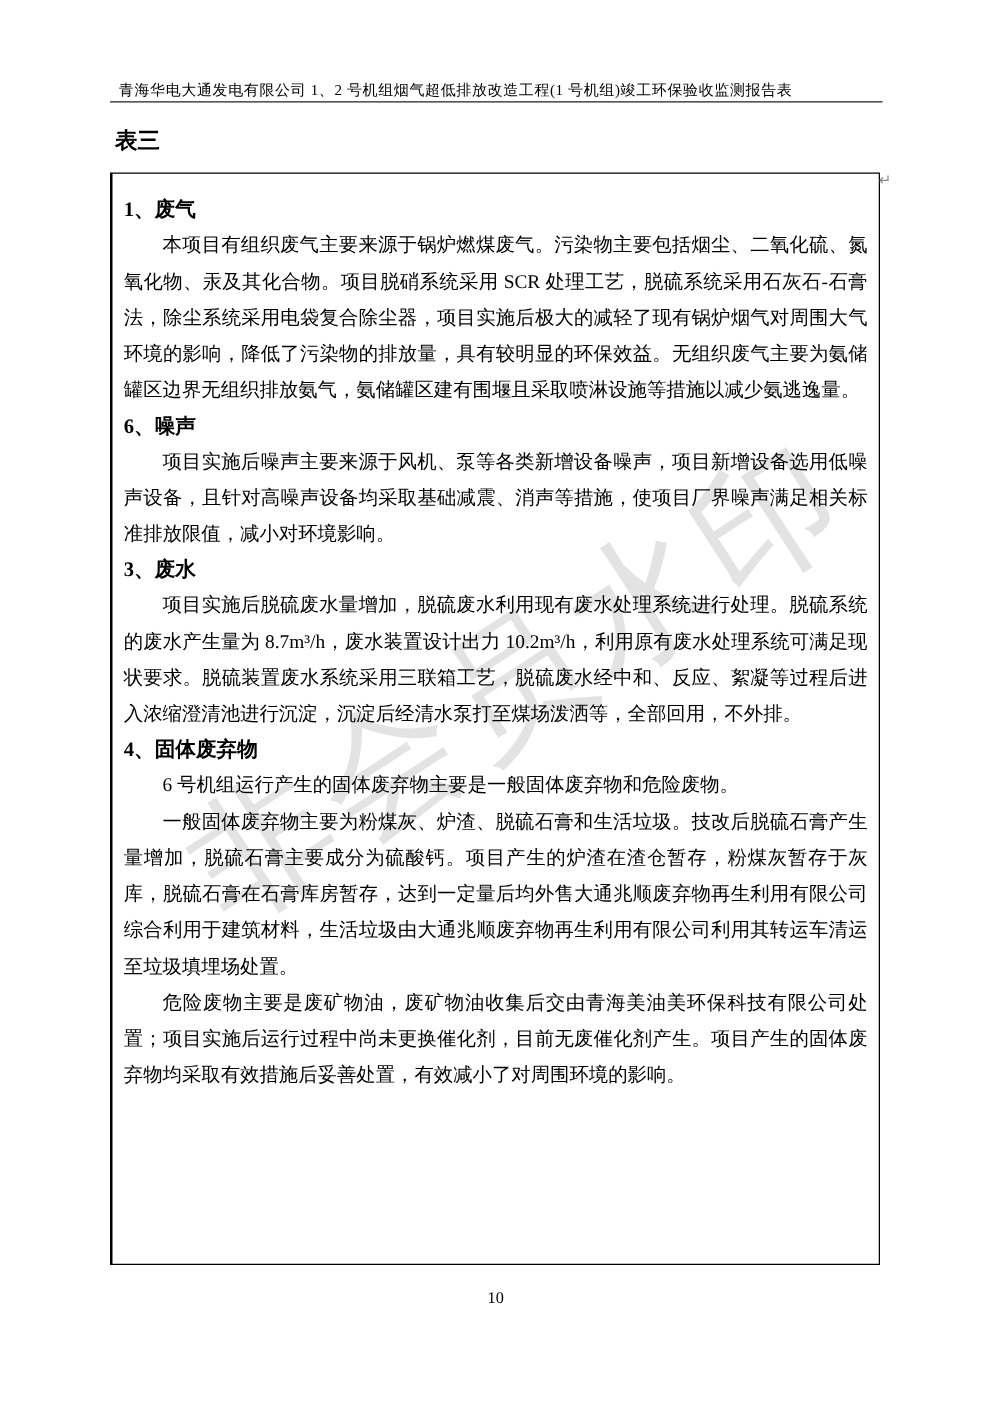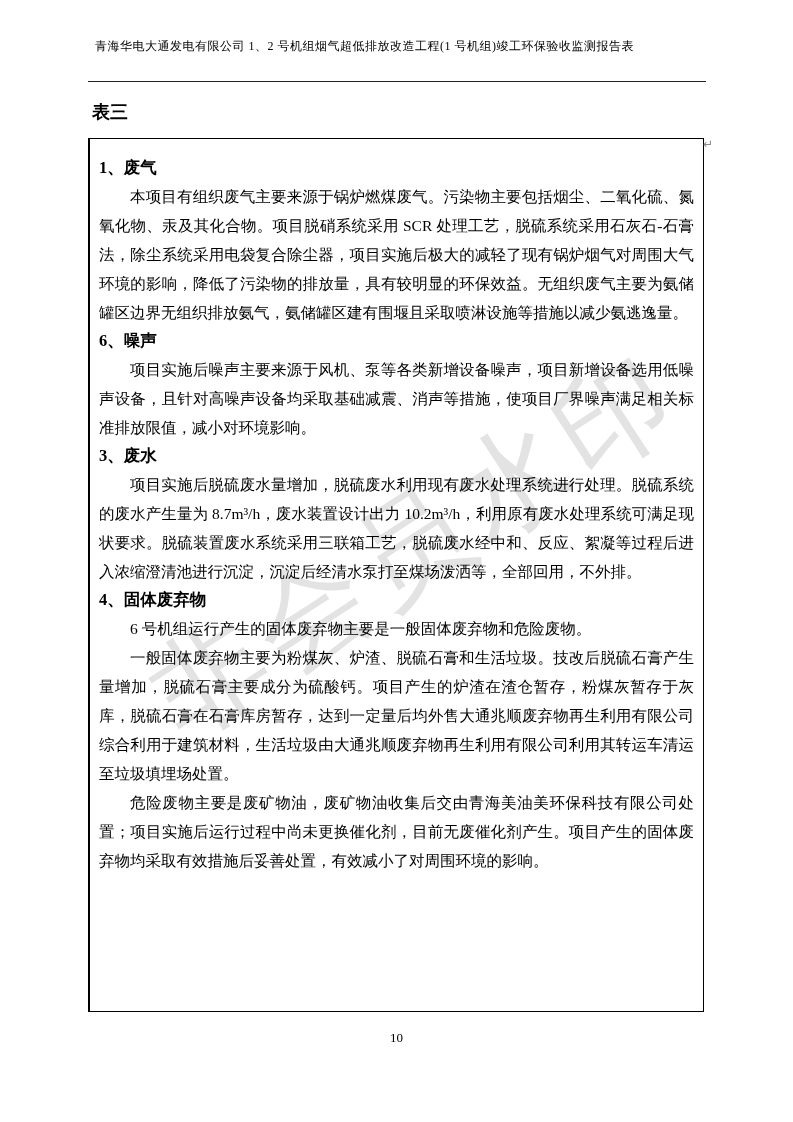--- a/index.html
+++ b/index.html
@@ -25,21 +25,21 @@
     white-space: nowrap;
     transform: rotate(-33deg);
     transform-origin: center center;
     z-index: 0;
     pointer-events: none;
     user-select: none;
   }
   .doc-header {
     position: absolute;
     left: 95px;
-    top: 38px;
+    top: 64px;
     width: 616px;
     font-size: 12px;
     letter-spacing: 0.5px;
     white-space: nowrap;
     z-index: 2;
   }
   .header-rule {
     position: absolute;
     left: 88px;
     top: 81px;

